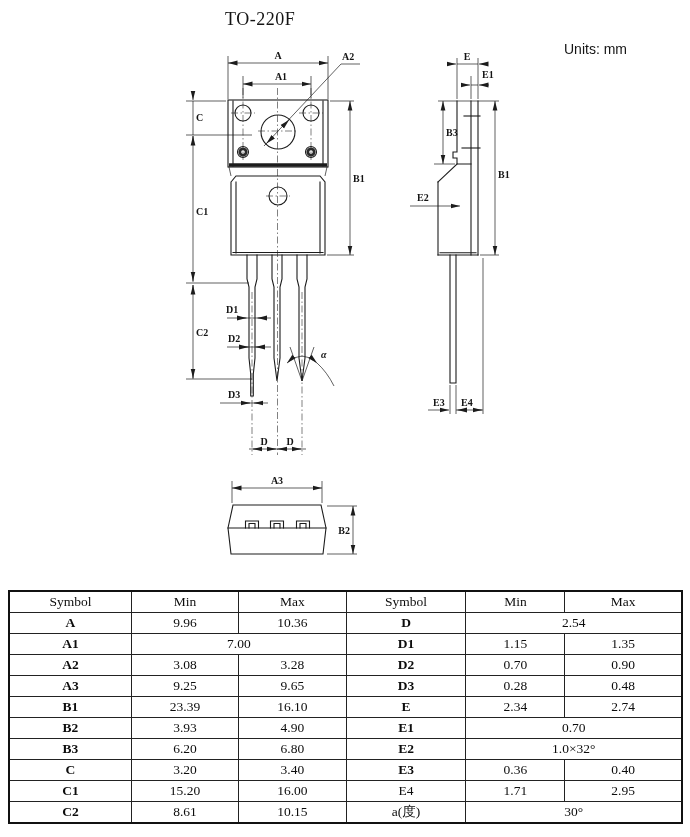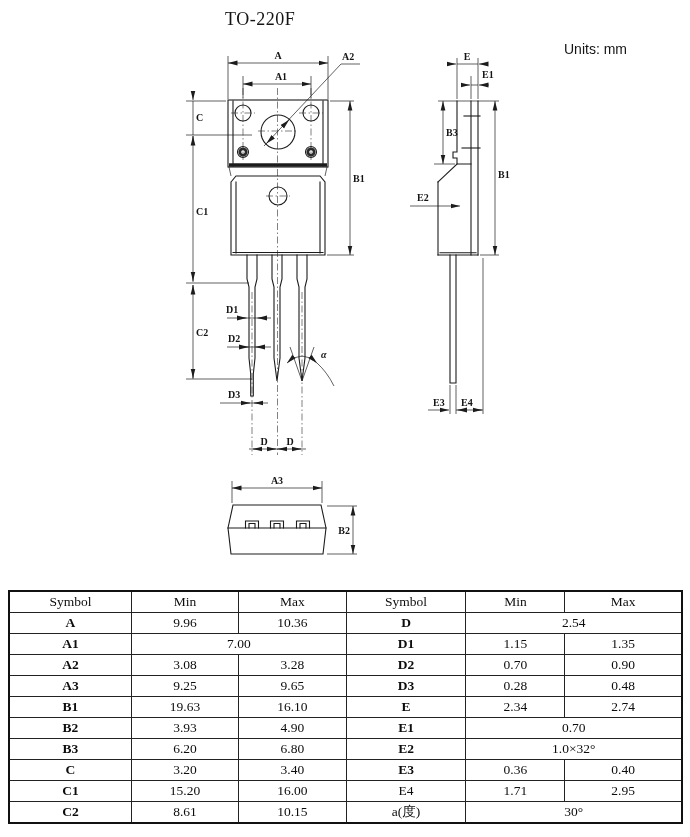--- a/index.html
+++ b/index.html
@@ -262,21 +262,21 @@
       <tr>
         <td class="sym">A3</td>
         <td>9.25</td>
         <td>9.65</td>
         <td class="sym">D3</td>
         <td>0.28</td>
         <td>0.48</td>
       </tr>
       <tr>
         <td class="sym">B1</td>
-        <td>19.63</td>
+        <td>23.39</td>
         <td>16.10</td>
         <td class="sym">E</td>
         <td>2.34</td>
         <td>2.74</td>
       </tr>
       <tr>
         <td class="sym">B2</td>
         <td>3.93</td>
         <td>4.90</td>
         <td class="sym">E1</td>

